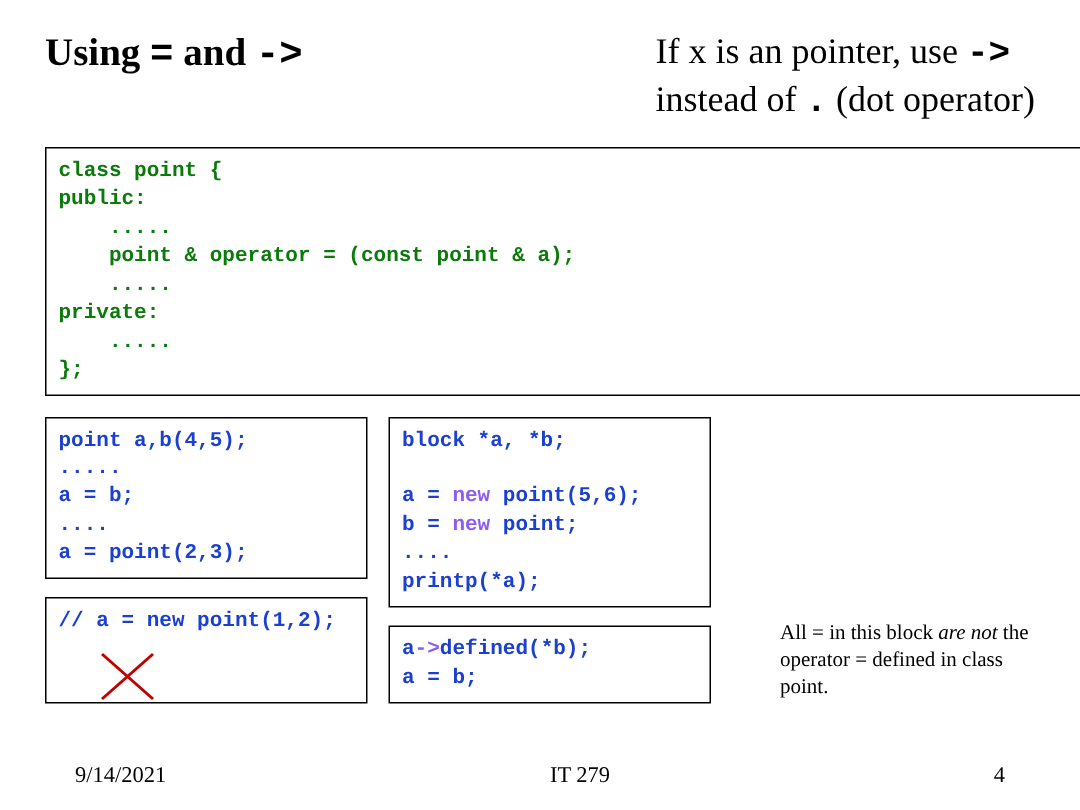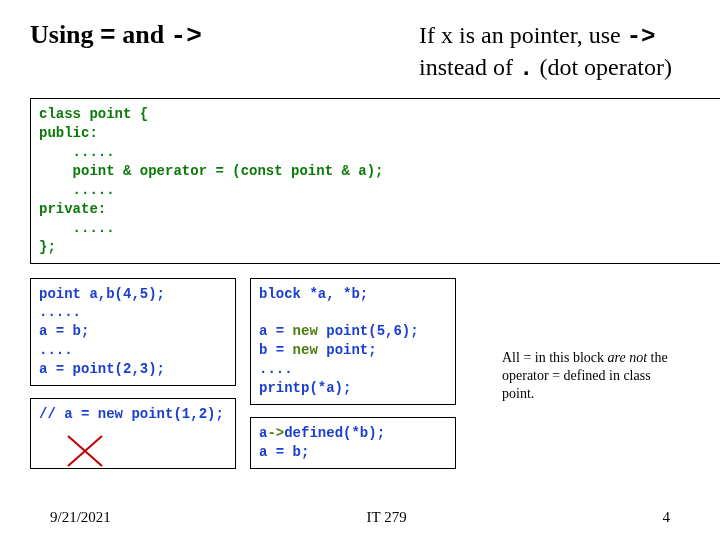--- a/index.html
+++ b/index.html
@@ -6,21 +6,21 @@
     margin: 0;
     padding: 0;
     font-family: "Times New Roman", serif;
     background: #fff;
     width: 720px;
     height: 540px;
     position: relative;
     overflow: hidden;
   }
   .slide {
-    padding: 20px 48px 10px 30px;
+    padding: 20px 30px 10px 30px;
     box-sizing: border-box;
     width: 100%;
     height: 100%;
     position: relative;
   }
   .header {
     display: flex;
     justify-content: space-between;
     align-items: flex-start;
     margin-bottom: 14px;
@@ -48,21 +48,21 @@
     white-space: pre;
     box-sizing: border-box;
   }
   .topcode {
     width: 712px;
     margin-bottom: 14px;
   }
   .row {
     display: flex;
     gap: 14px;
-    align-items: center;
+    align-items: flex-end;
   }
   .leftcol {
     width: 238px;
     display: flex;
     flex-direction: column;
     gap: 12px;
   }
   .midcol {
     width: 238px;
     display: flex;
@@ -74,21 +74,21 @@
     line-height: 1.3;
     max-width: 170px;
     padding-top: 6px;
     margin-left: 32px;
   }
   .rightnote .ital {
     font-style: italic;
   }
   .kw-green { color: #0a7a0a; }
   .kw-blue { color: #1a3fd1; }
-  .kw-red { color: #4d7c0f; }
+  .kw-red { color: #8b5cf6; }
   .footer {
     position: absolute;
     bottom: 14px;
     left: 0;
     width: 100%;
     display: flex;
     justify-content: space-between;
     padding: 0 50px;
     box-sizing: border-box;
     font-size: 15px;
@@ -152,18 +152,18 @@
 <span class="kw-blue">a = b;</span></div>
     </div>
 
     <div class="rightnote">
       <span>All = in this block </span><span class="ital">are not</span><span> the operator = defined in class point.</span>
     </div>
 
   </div>
 
   <div class="footer">
-    <span>9/21/2021</span>
+    <span>9/14/2021</span>
     <span>IT 279</span>
     <span>4</span>
   </div>
 
 </div>
 
 </body></html>

